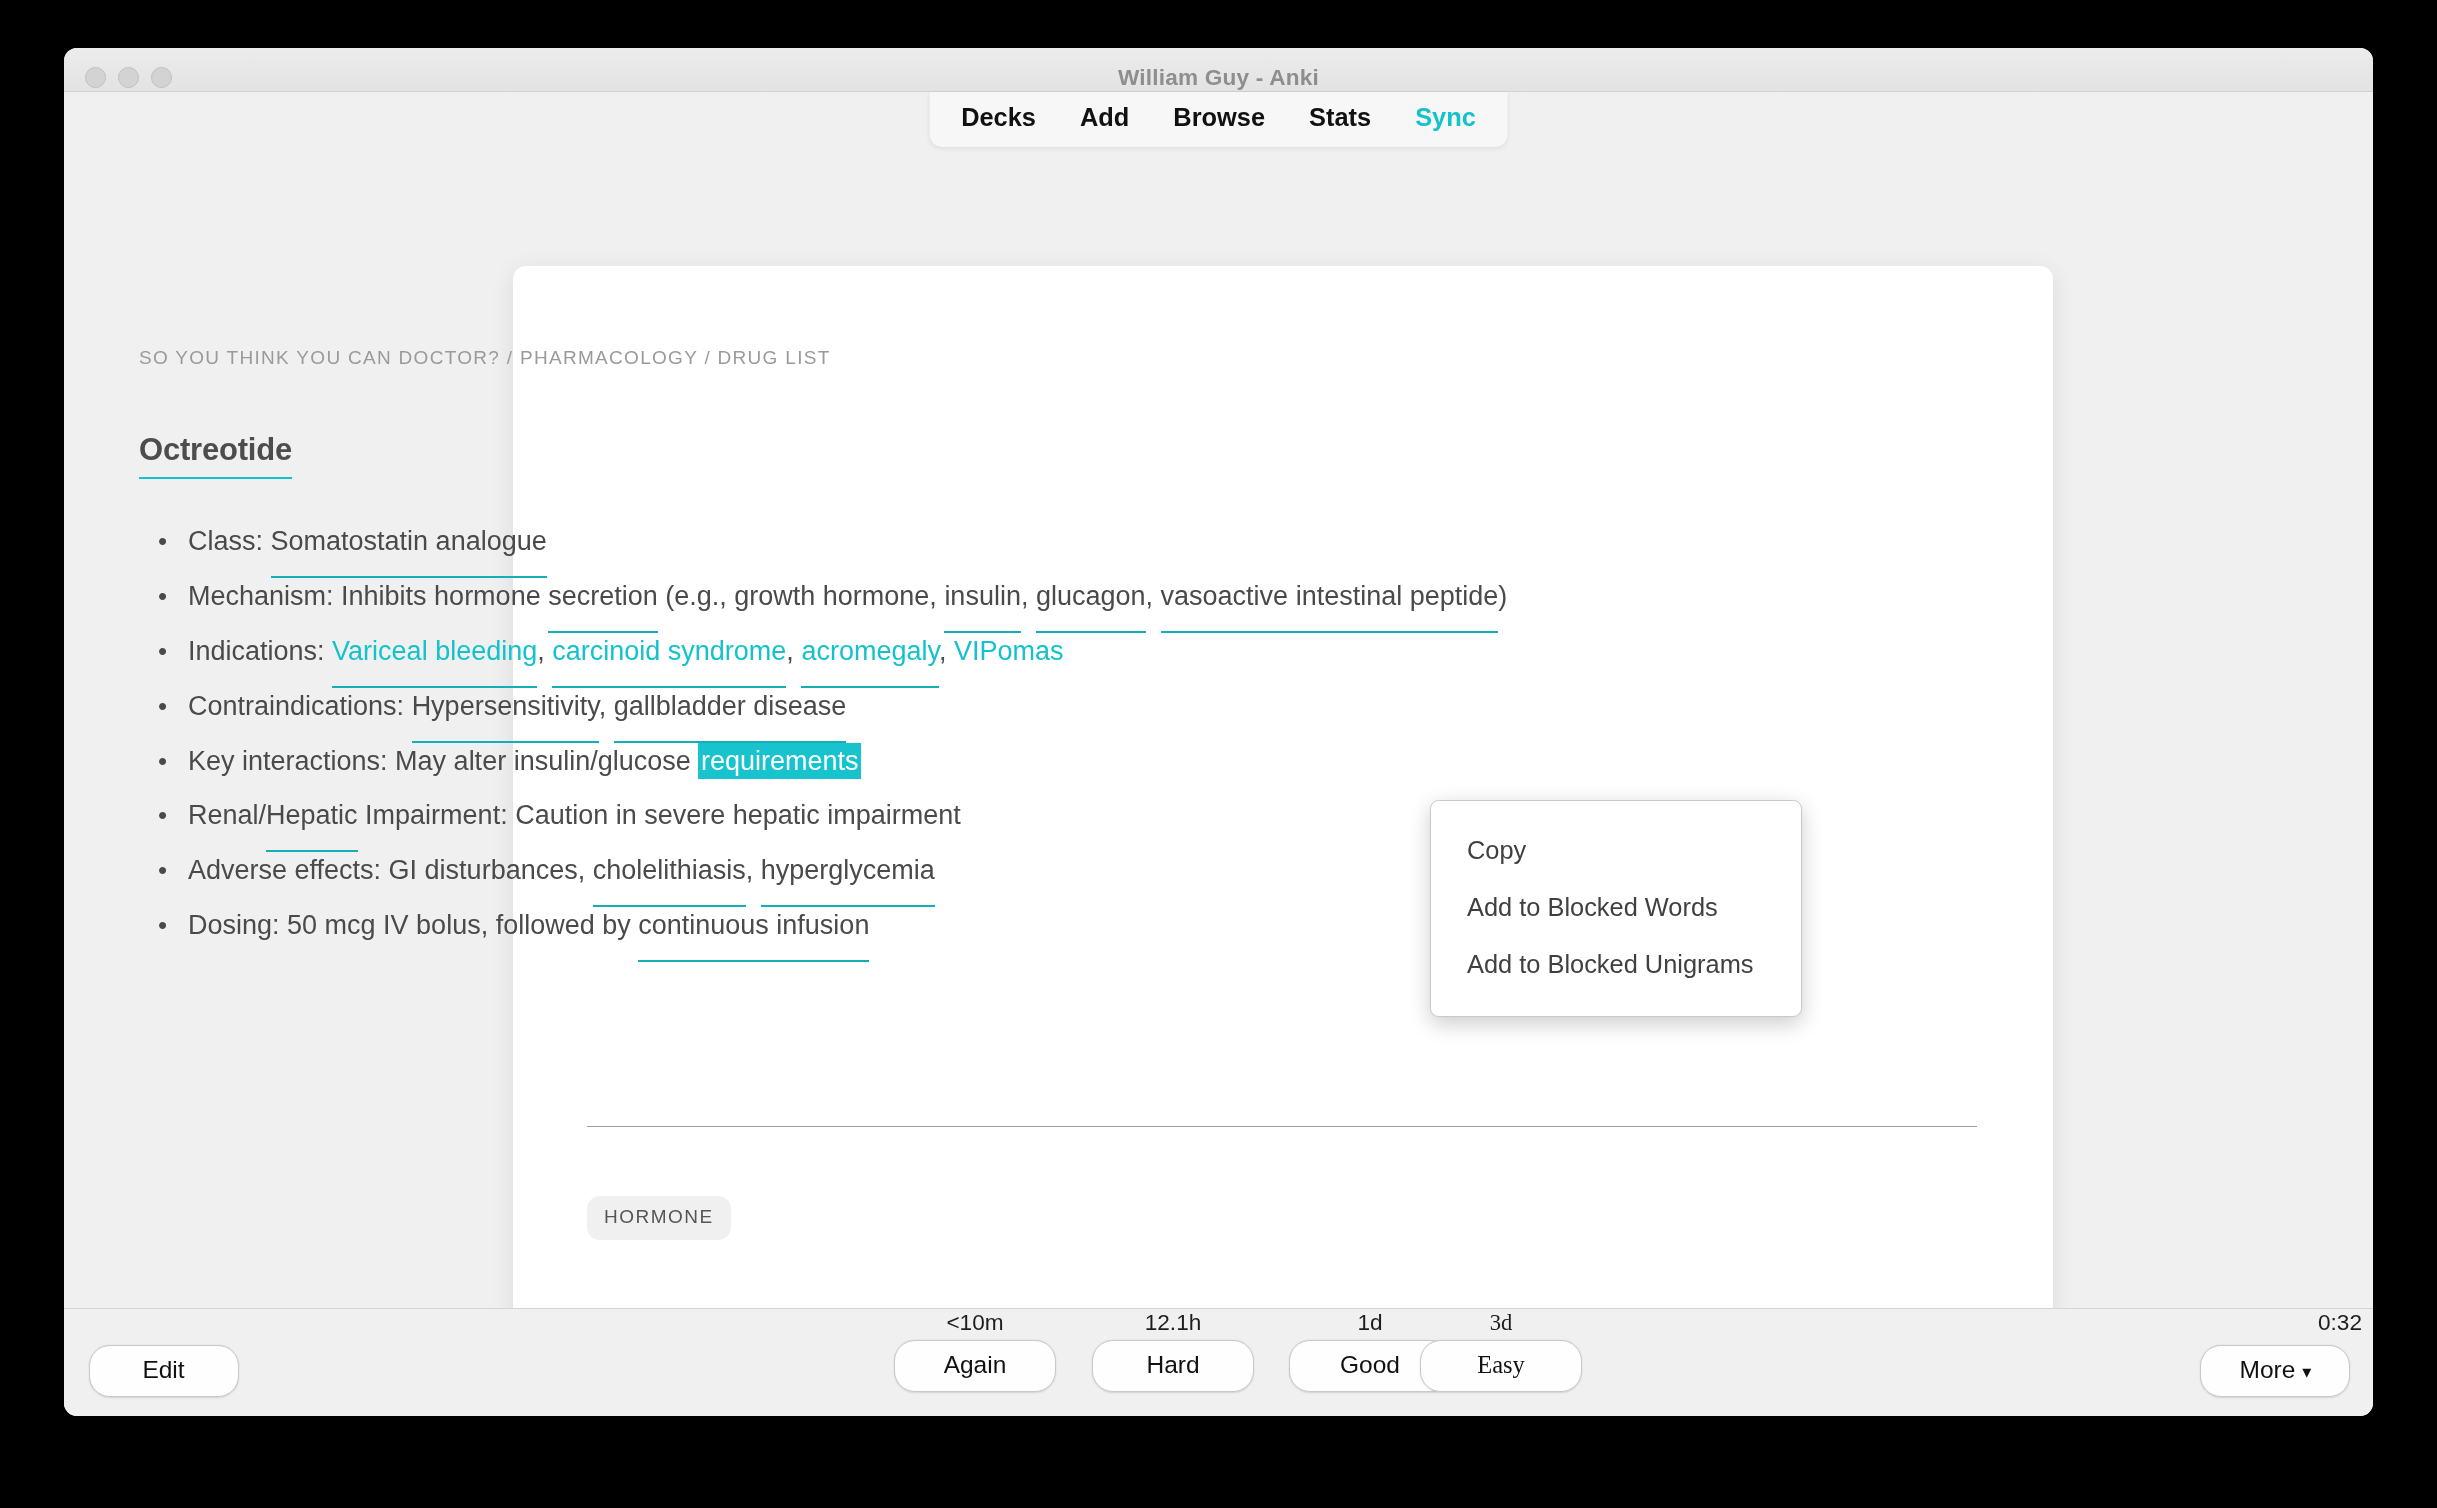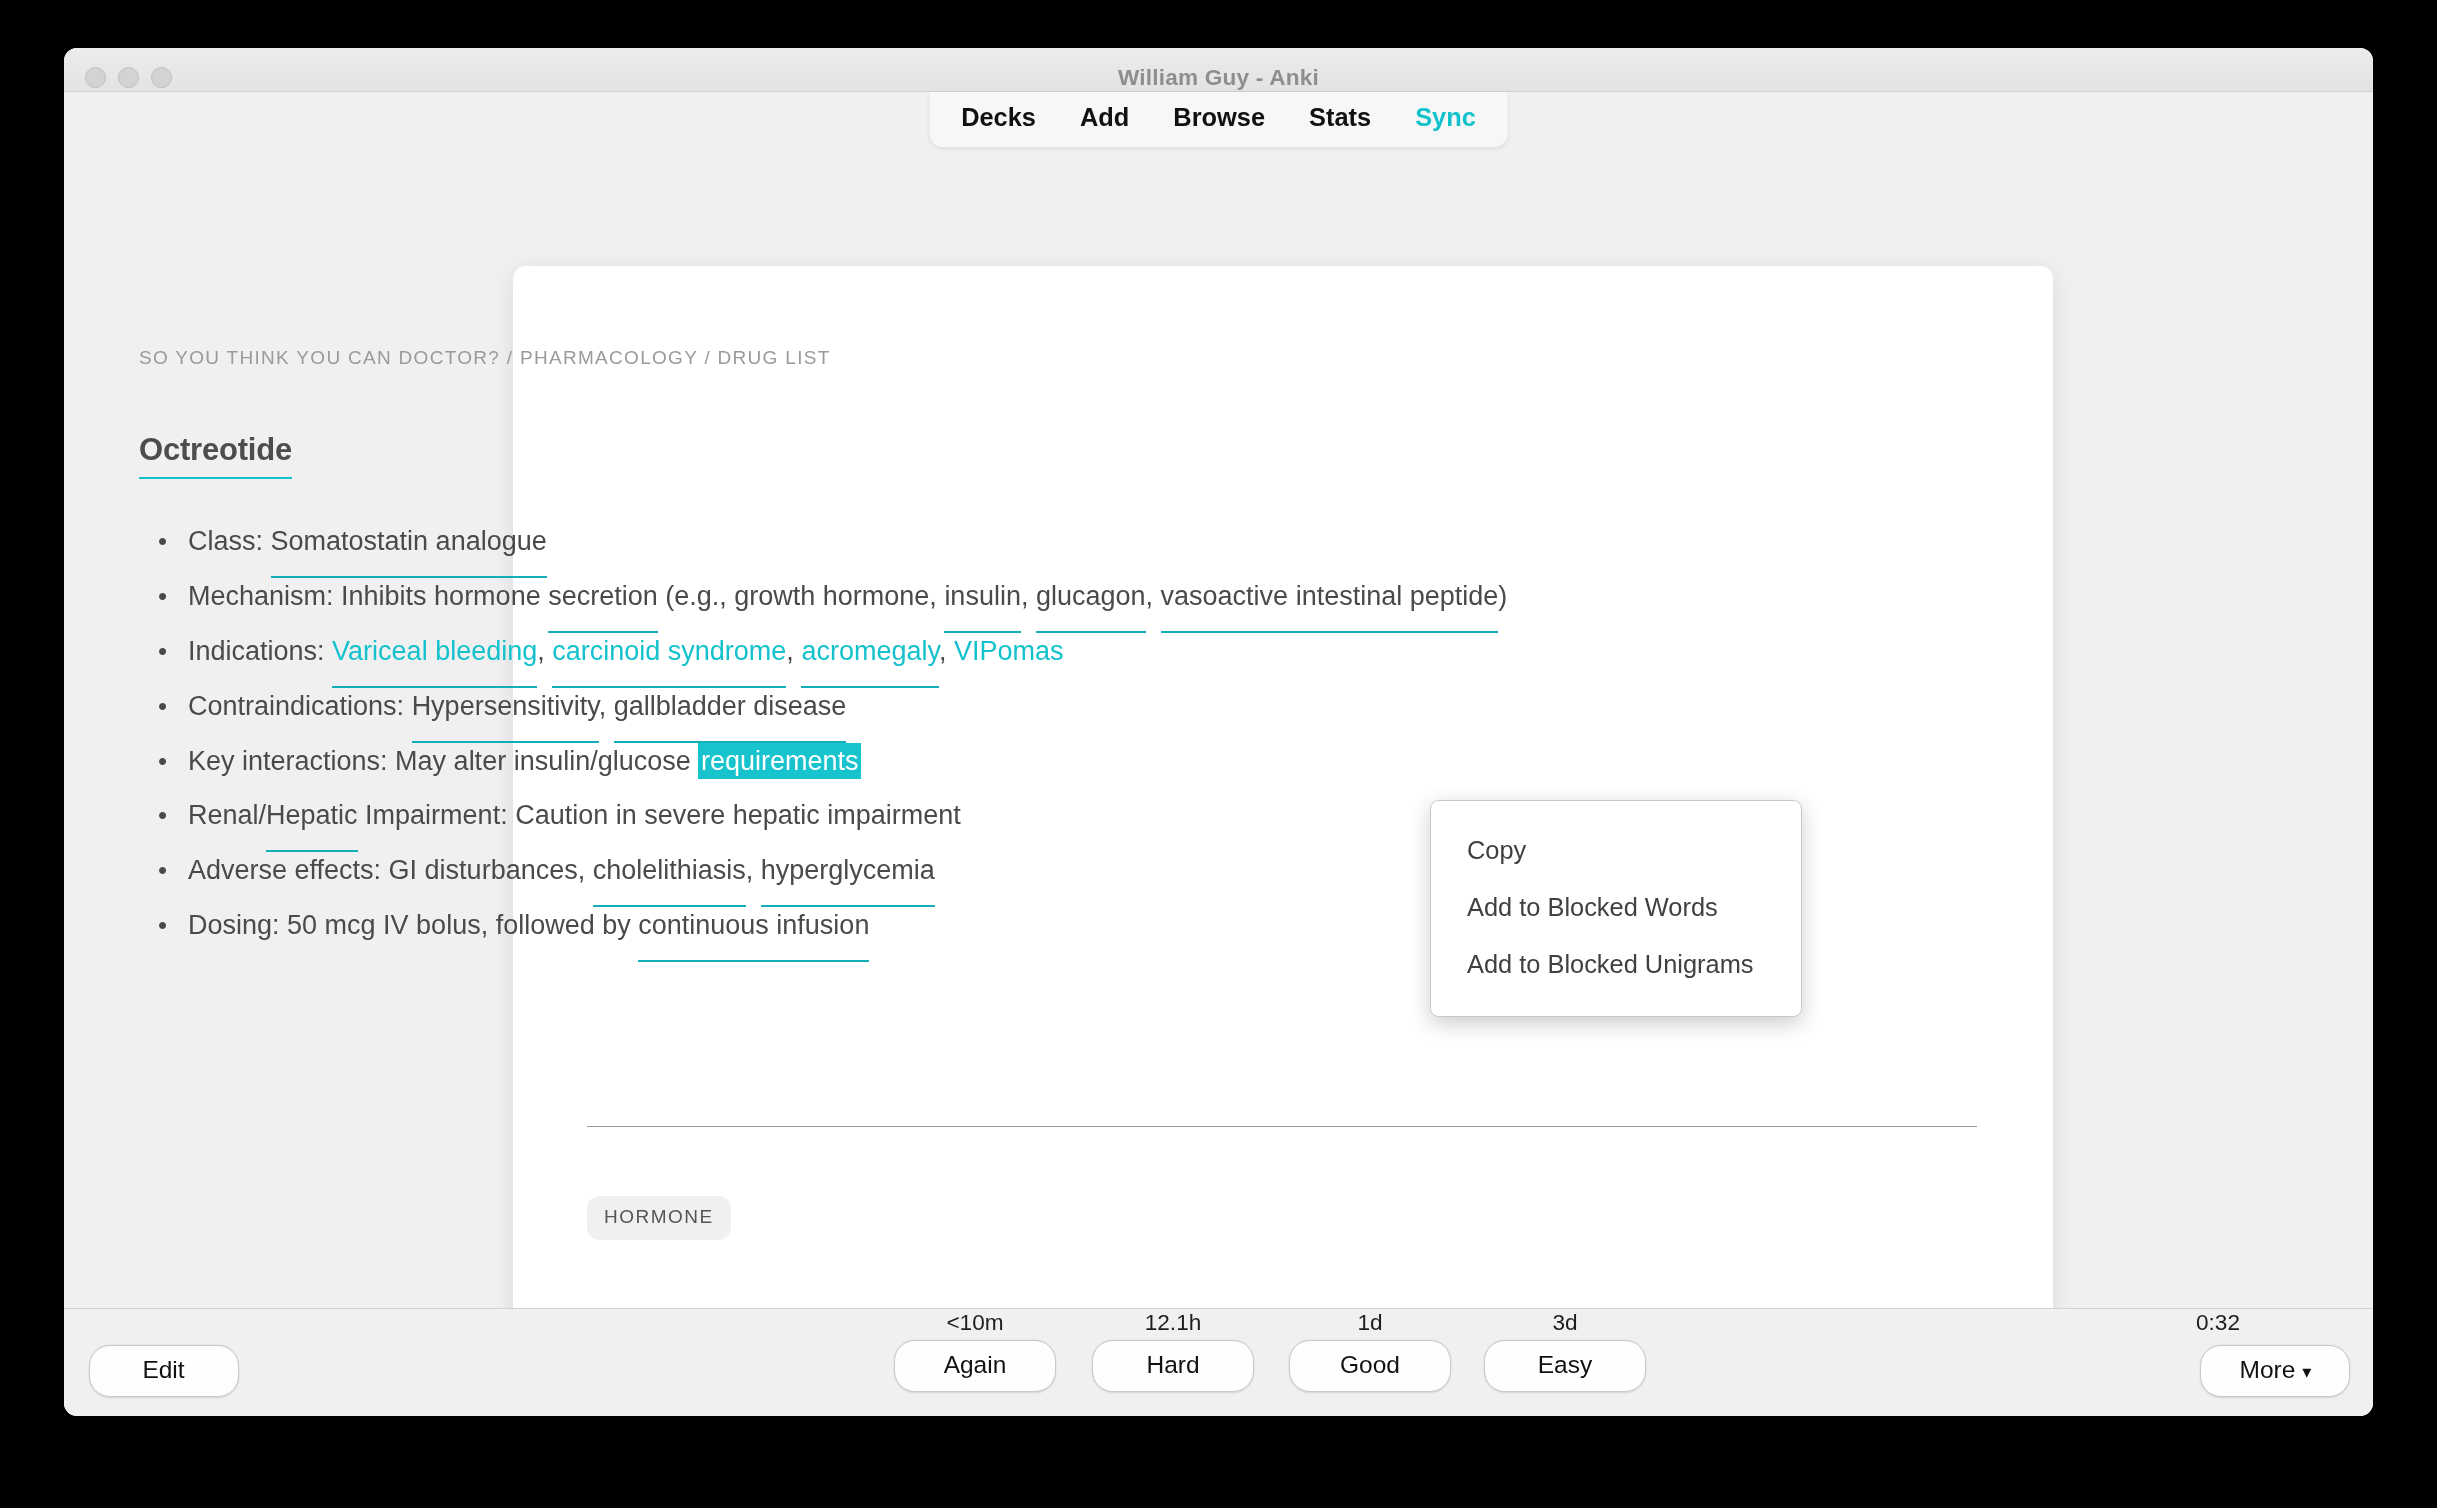--- a/index.html
+++ b/index.html
@@ -193,22 +193,22 @@
   #more-btn { position: absolute; right: 22.6px; top: 36px; width: 150px; }
   .ans-group { position: absolute; top: 0; text-align: center; }
   .ans-time {
     font-size: 22.6px; color: #1d1d1d;
     margin-bottom: 2.8px; height: 28px; line-height: 28px;
   }
   .ans-btn { width: 162px; }
   #g-again { left: 830px; }
   #g-hard  { left: 1028px; }
   #g-good  { left: 1225px; }
-  #g-easy  { left: 1420px; }
-  #timer-group { position: absolute; right: 27px; top: 0; width: 150px; text-align: left; }
+  #g-easy  { left: 1356px; font-family: Liberation Serif, serif; }
+  #timer-group { position: absolute; right: 11px; top: 0; width: 150px; text-align: right; }
   .caret { font-size: 18px; }
 </style>
 </head>
 <body>
 
 <div id="window">
 
   <div id="titlebar">
     <div id="traffic">
       <div class="light"></div>

